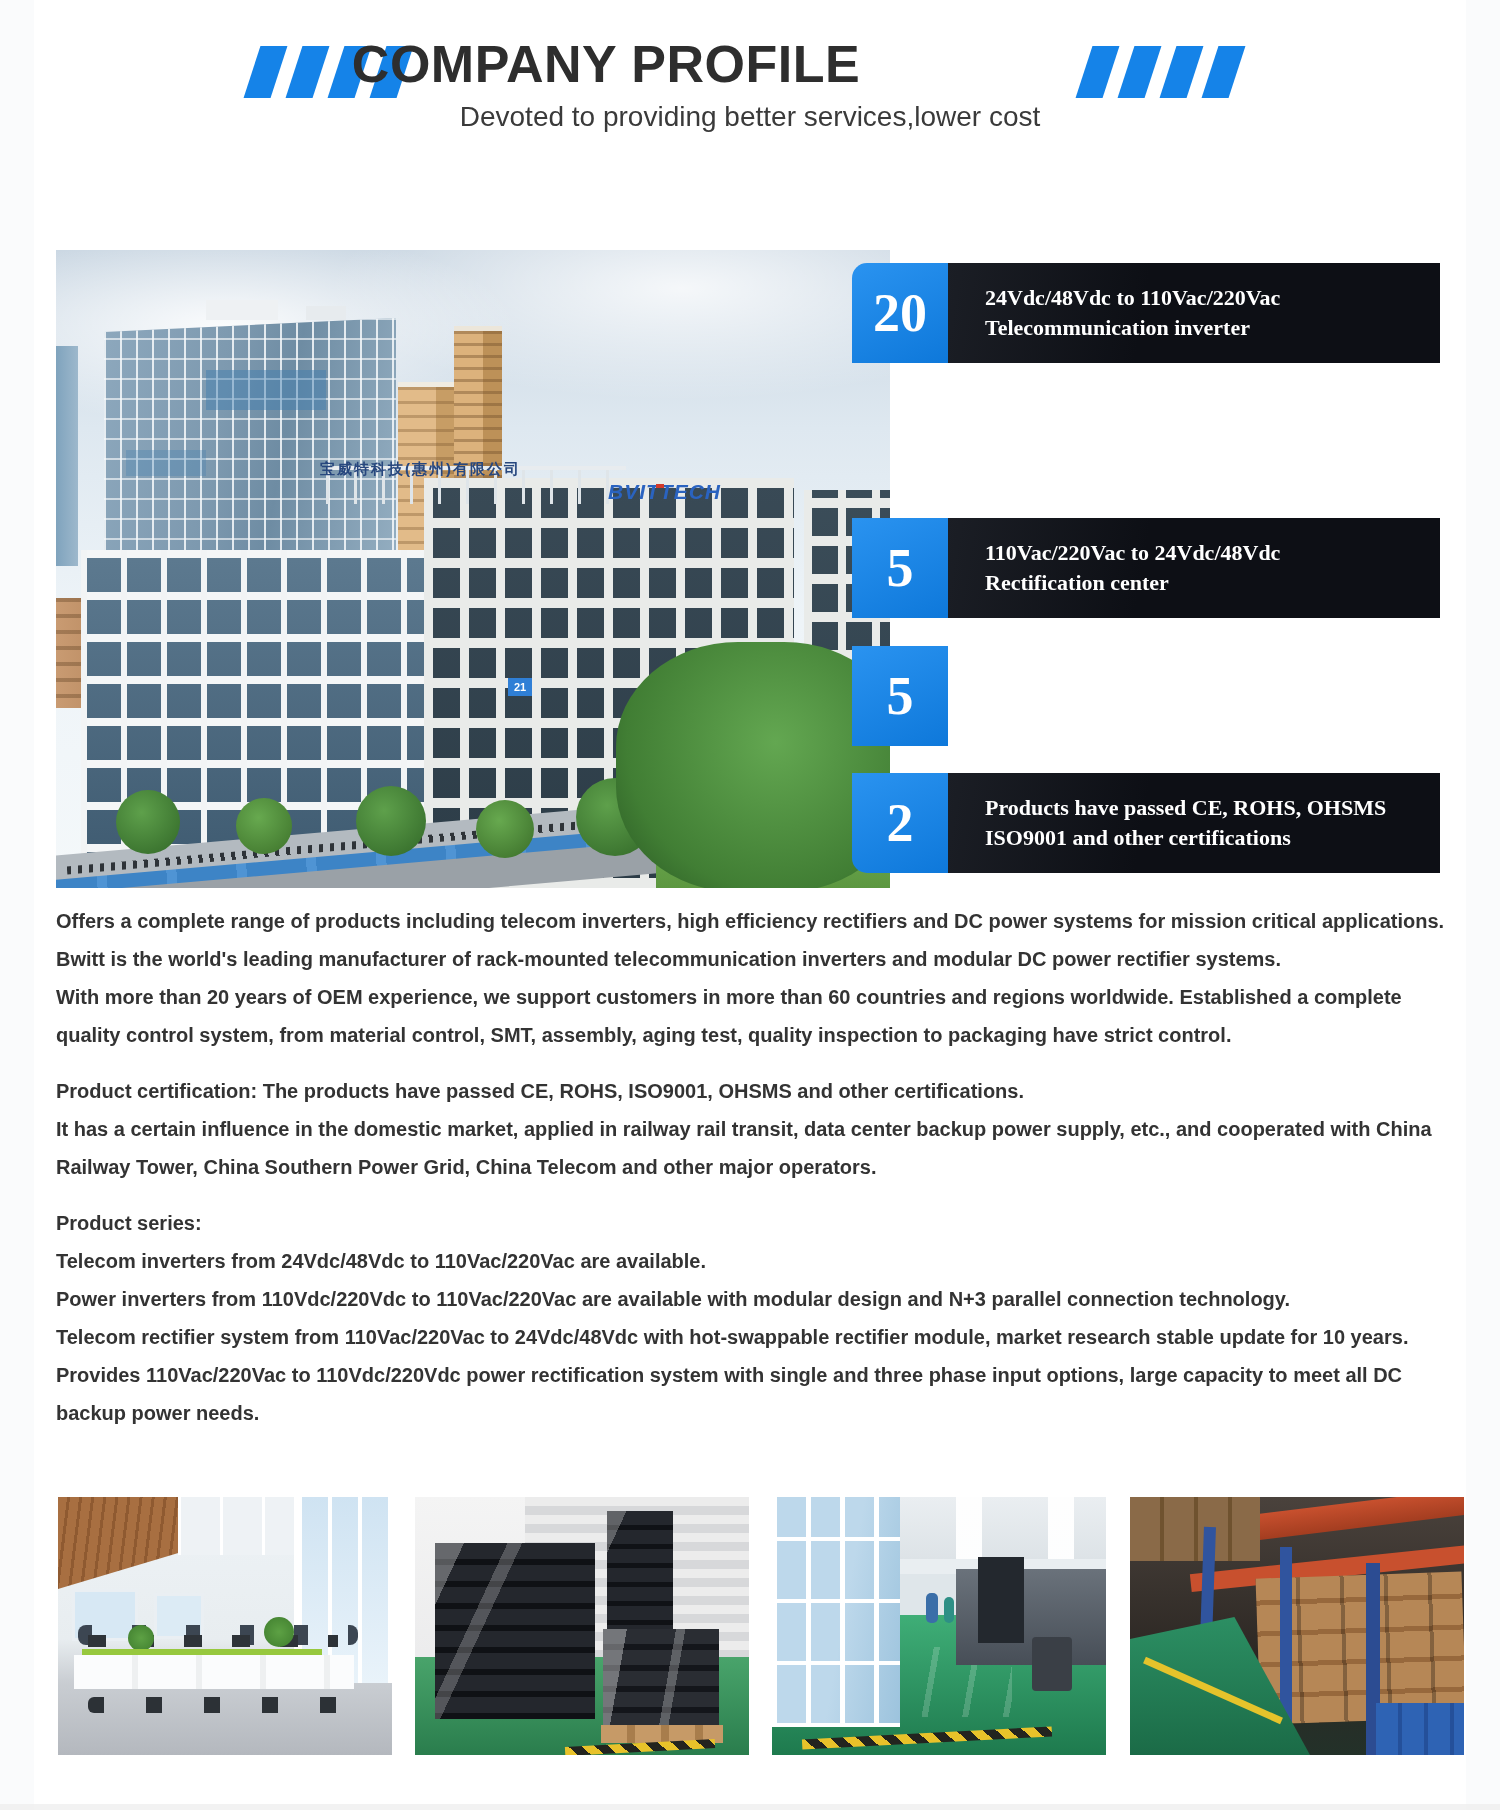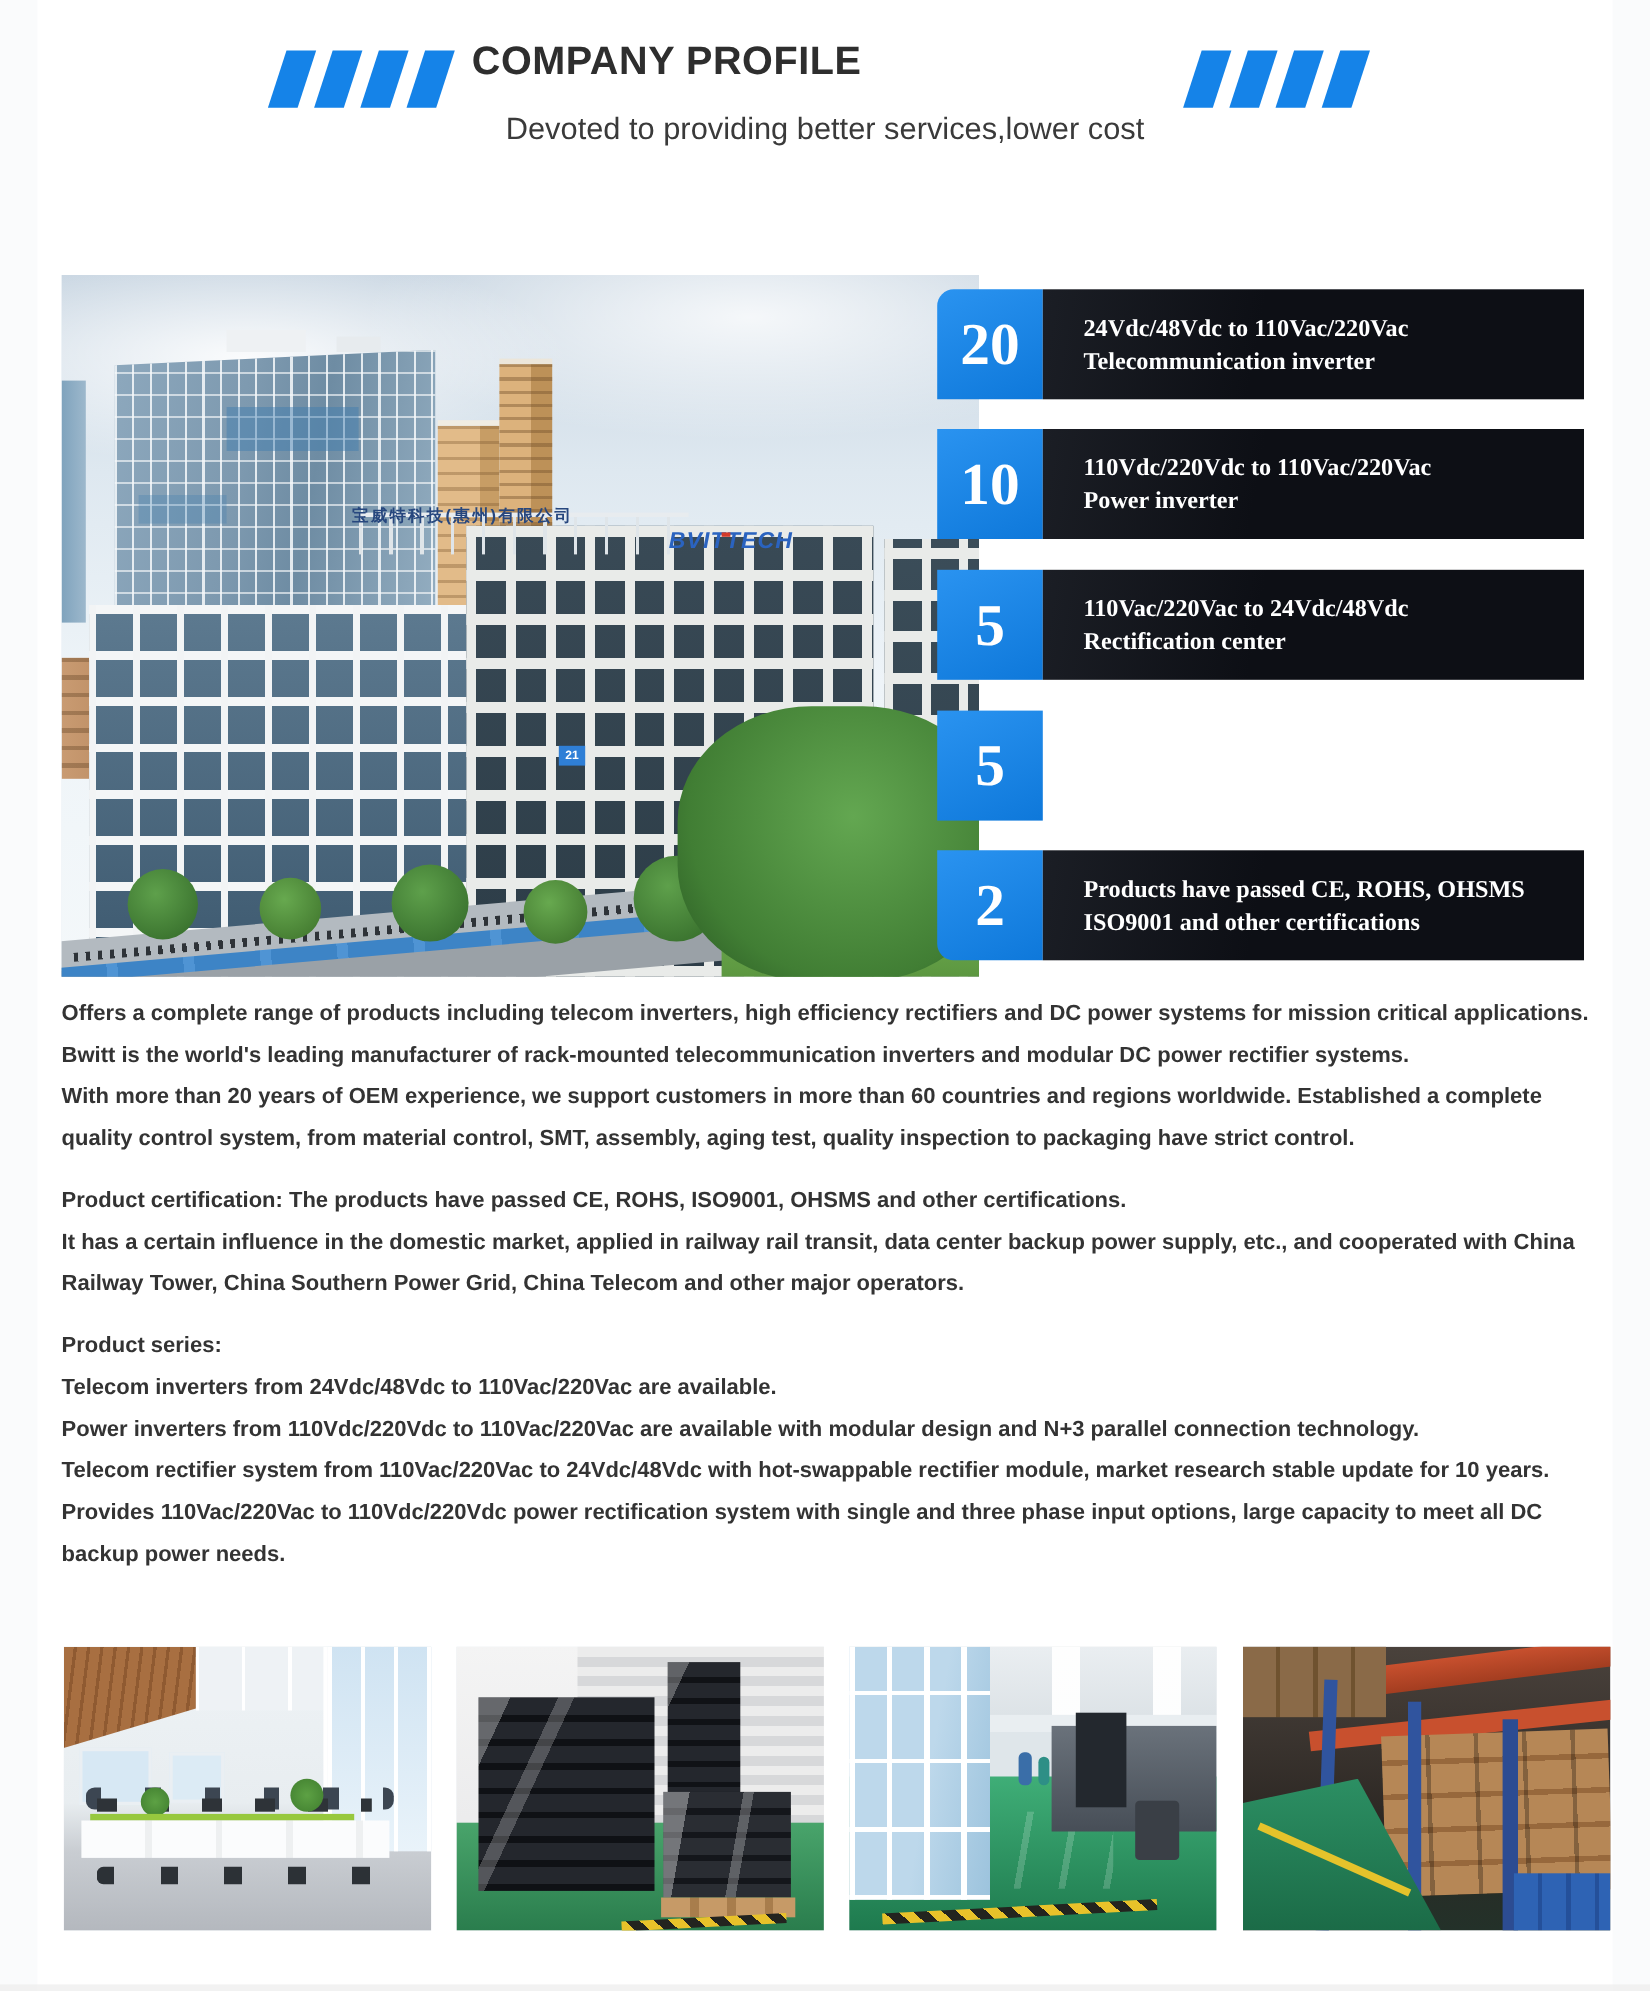--- a/index.html
+++ b/index.html
@@ -3,21 +3,21 @@
 <meta charset="utf-8">
 <style>
   html,body{margin:0;padding:0;}
   body{background:#ffffff;font-family:"Liberation Sans",sans-serif;}
   .page{position:relative;width:1500px;height:1810px;background:#ffffff;overflow:hidden;}
   .gutter{position:absolute;top:0;height:1810px;width:34px;background:#fafbfc;}
   .gutter.l{left:0}.gutter.r{left:1466px}
   .bottom-line{position:absolute;left:0;top:1804px;width:1500px;height:6px;background:#ececec;opacity:.7}
 
   
-  .title{position:absolute;left:0;top:34px;width:1212px;text-align:center;font-size:36px;font-weight:700;color:#2e2e2e;letter-spacing:.5px;margin:0;}
+  .title{position:absolute;left:0;top:34px;width:1212px;text-align:center;font-size:52px;font-weight:700;color:#2e2e2e;letter-spacing:.5px;margin:0;}
   .subtitle{position:absolute;left:0;top:101px;width:1500px;text-align:center;font-size:28px;font-weight:400;color:#3a3a3a;margin:0;}
   .slashes{position:absolute;top:46px;display:flex;}
   .slashes.left{left:252px}
   .slashes.right{left:1084px}
   .slash{display:block;width:27px;height:52px;background:#1583e8;transform:skewX(-18deg);margin-right:15px;}
 
   
   .hero{position:absolute;left:56px;top:250px;width:834px;height:638px;overflow:hidden;background:#dfe9f1;}
   .hero *{position:absolute;}
   .sky{left:0;top:0;width:834px;height:638px;
@@ -228,27 +228,20 @@
     <div class="big-tree"></div>
   </div>
 
   <div class="stat-row r0">
     <div class="stat-num">20</div>
     <div class="stat-bar">
       <span>24Vdc/48Vdc to 110Vac/220Vac</span>
       <span>Telecommunication inverter</span>
     </div>
   </div>
-  <div class="stat-row r1">
-    <div class="stat-num">10</div>
-    <div class="stat-bar">
-      <span>110Vdc/220Vdc to 110Vac/220Vac</span>
-      <span>Power inverter</span>
-    </div>
-  </div>
   <div class="stat-row r2">
     <div class="stat-num">5</div>
     <div class="stat-bar">
       <span>110Vac/220Vac to 24Vdc/48Vdc</span>
       <span>Rectification center</span>
     </div>
   </div>
   <div class="stat-row r3">
     <div class="stat-num">5</div>
   </div>

